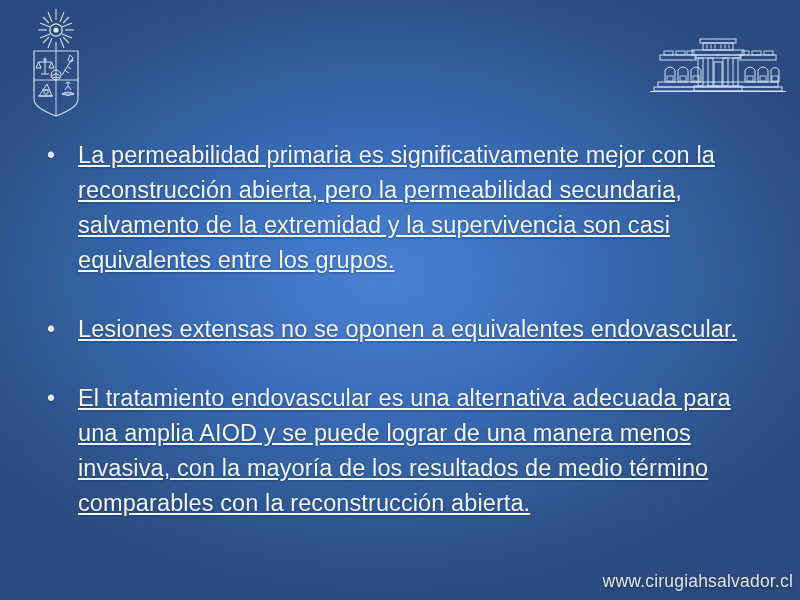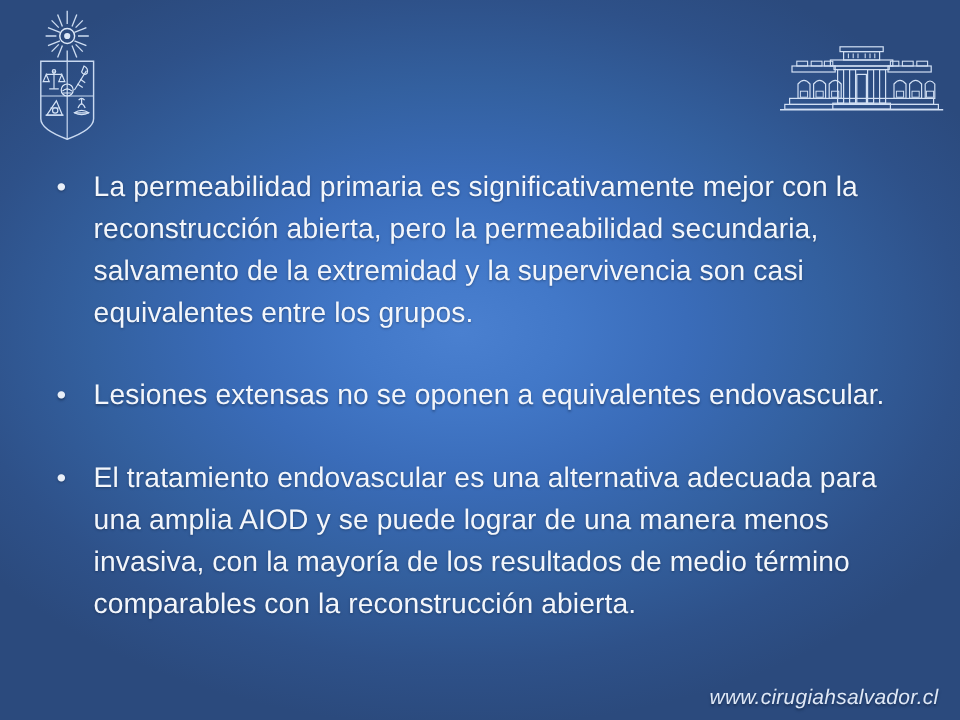--- a/index.html
+++ b/index.html
@@ -76,32 +76,32 @@
     text-shadow: 0 1px 2px rgba(10, 26, 56, 0.45);
   }
 
   .bullet-text {
     flex: 1 1 auto;
     color: #f3f6fb;
     font-size: 23.5px;
     line-height: 35px;
     letter-spacing: 0.1px;
     text-shadow: 0 1px 2px rgba(10, 26, 56, 0.42);
+    text-decoration: underline;
   }
 
   
   .footer {
     position: absolute;
-    right: 18px;
+    right: 7px;
     bottom: 8px;
     color: #dfe8f6;
     font-size: 17.5px;
     letter-spacing: 0.2px;
     text-shadow: 0 1px 2px rgba(10, 26, 56, 0.5);
-    font-style: italic;
   }
 </style>
 </head>
 <body>
 
 <div id="slide">
 
   <div class="logo-uchile">
     <svg viewBox="0 0 64 114" width="64" height="114" aria-hidden="true">
       <g stroke="#c9d9f0" fill="none" stroke-width="1">

